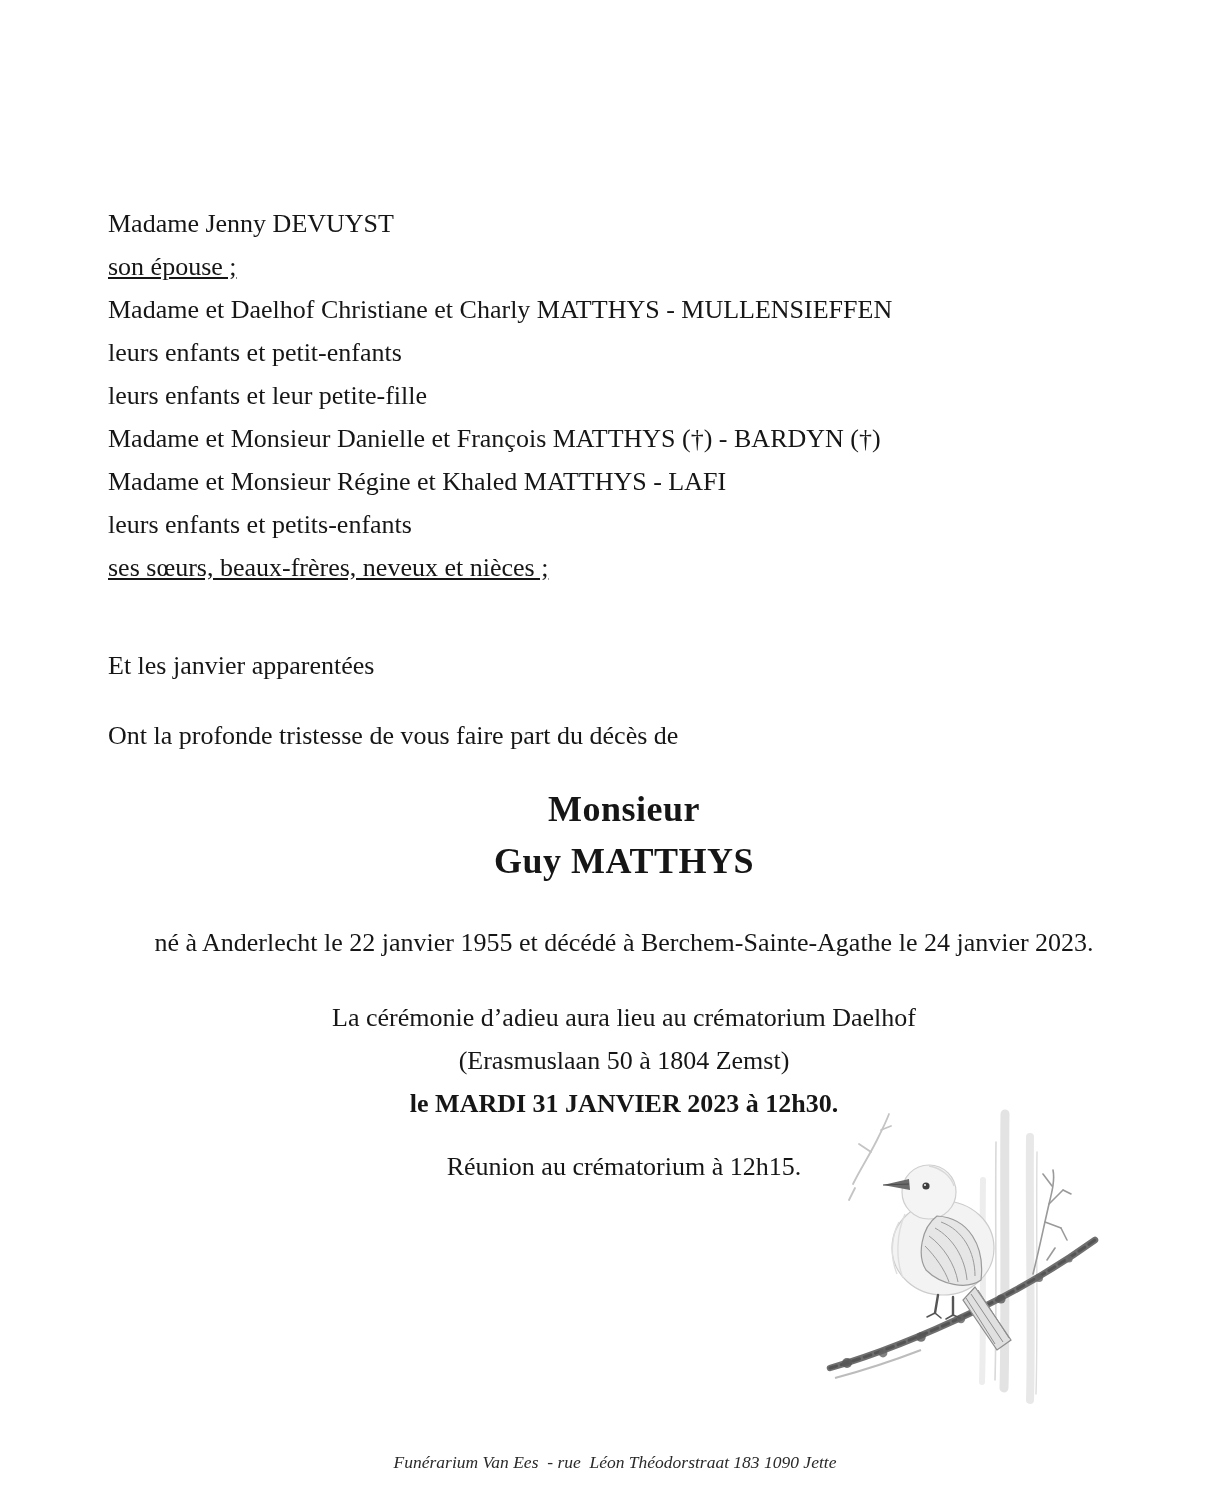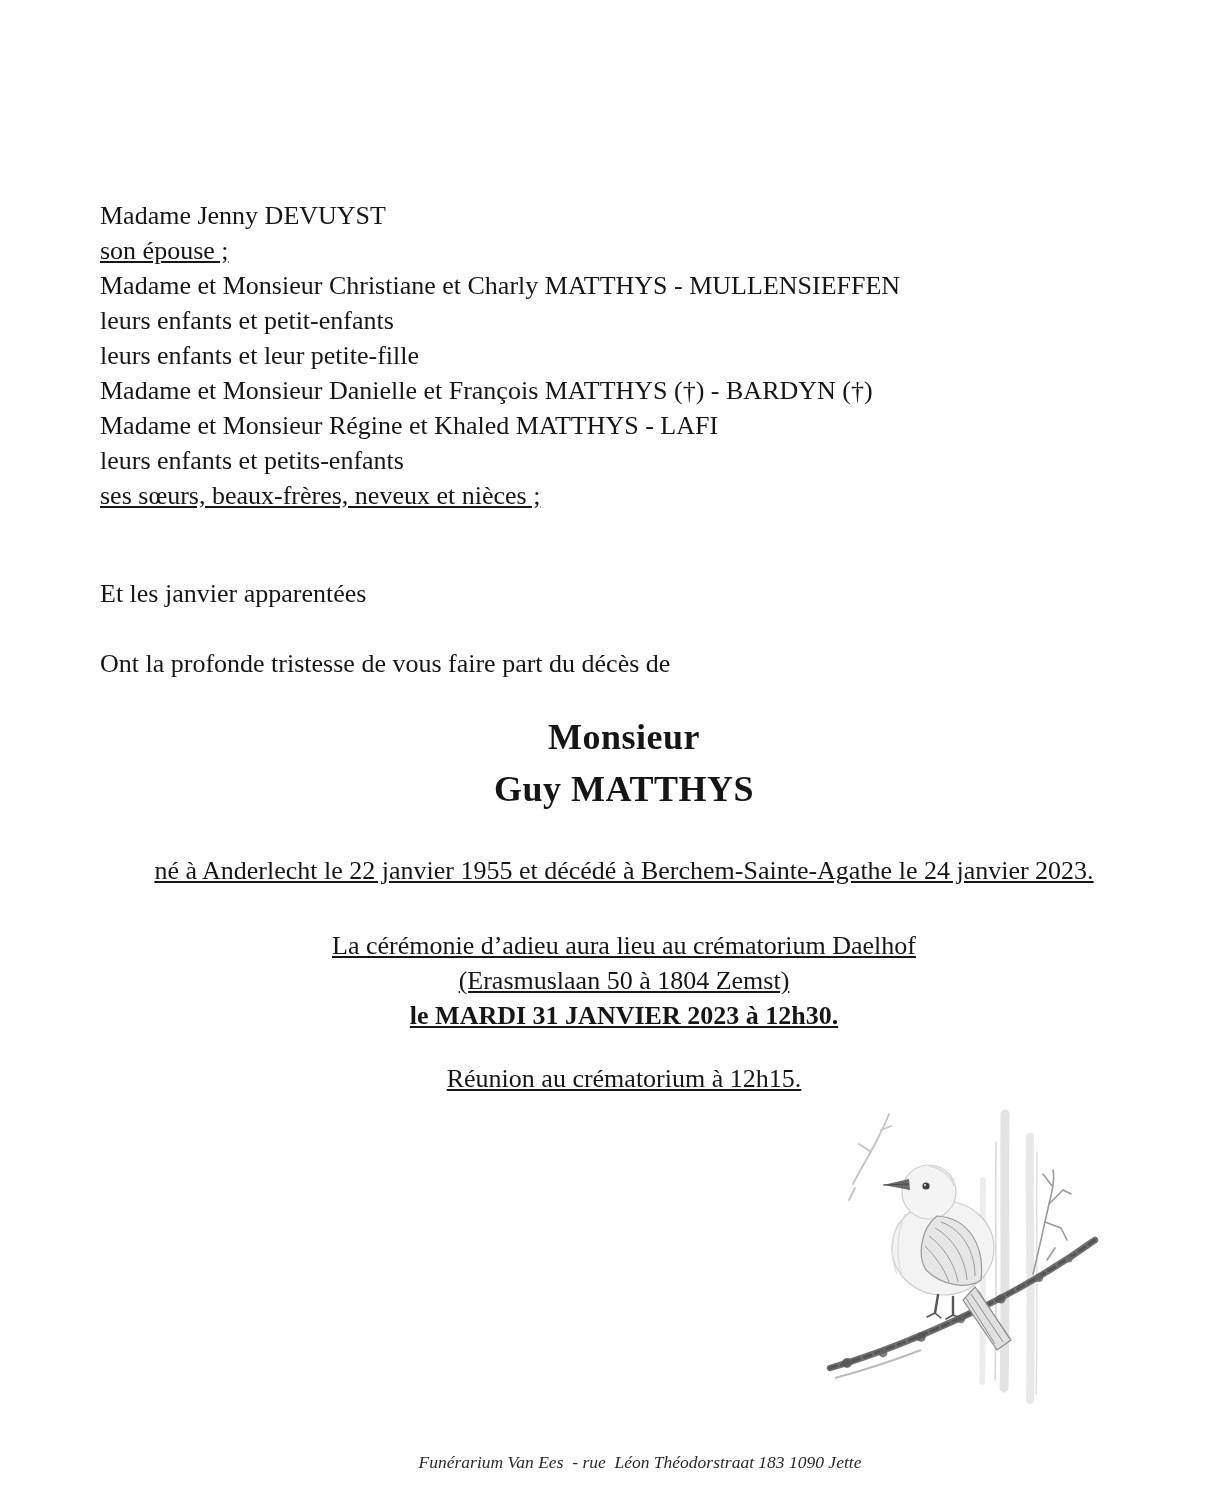--- a/index.html
+++ b/index.html
@@ -16,27 +16,27 @@
     font-family: "Liberation Serif", "DejaVu Serif", serif;
     color: #161616;
   }
   .content {
     position: absolute;
     left: 100px;
     top: 198px;
     width: 1048px;
   }
   .line {
-    margin: 0;
+    margin: 8px;
     font-size: 26px;
     line-height: 35px;
     white-space: nowrap;
   }
   .right  { text-align: left; text-decoration: underline; }
-  .center { text-align: center; text-decoration: underline; }
+  .center { text-align: center; }
   .bold   { font-weight: 700; }
   .gap-xl { margin-top: 63px; }
   .gap-lg { margin-top: 40px; }
   .gap-md { margin-top: 35px; }
   .gap-sm { margin-top: 28px; }
   .deceased-title, .deceased-name {
     margin: 0;
     text-align: center;
     font-size: 36px;
     font-weight: 700;
@@ -47,21 +47,21 @@
   .name-dates { margin-top: 38px; }
   .bird-illustration {
     position: absolute;
     left: 825px;
     top: 1082px;
     width: 315px;
     height: 330px;
   }
   .footer {
     position: absolute;
-    left: 116px;
+    left: 91px;
     top: 1450px;
     width: 1048px;
     text-align: center;
     font-style: italic;
     font-size: 17.5px;
     line-height: 24px;
     color: #2a2a2a;
     white-space: pre;
   }
 </style>
@@ -69,21 +69,21 @@
 <body>
 
 <div class="page">
 
   <main class="content">
 
     <p class="line">Madame Jenny DEVUYST</p>
     <p class="line right">son épouse ;</p>
 
     <div>
-      <p class="line">Madame et Monsieur Christiane et Charly MATTHYS - MULLENSIEFFEN</p>
+      <p class="line">Madame et Daelhof Christiane et Charly MATTHYS - MULLENSIEFFEN</p>
       <p class="line">leurs enfants et petit-enfants</p>
       <p class="line">leurs enfants et leur petite-fille</p>
       <p class="line">Madame et Monsieur Danielle et François MATTHYS (†) - BARDYN (†)</p>
       <p class="line">Madame et Monsieur Régine et Khaled MATTHYS - LAFI</p>
       <p class="line">leurs enfants et petits-enfants</p>
     </div>
 
     <p class="line right">ses sœurs, beaux-frères, neveux et nièces ;</p>
 
     <p class="line gap-xl">Et les janvier apparentées</p>

